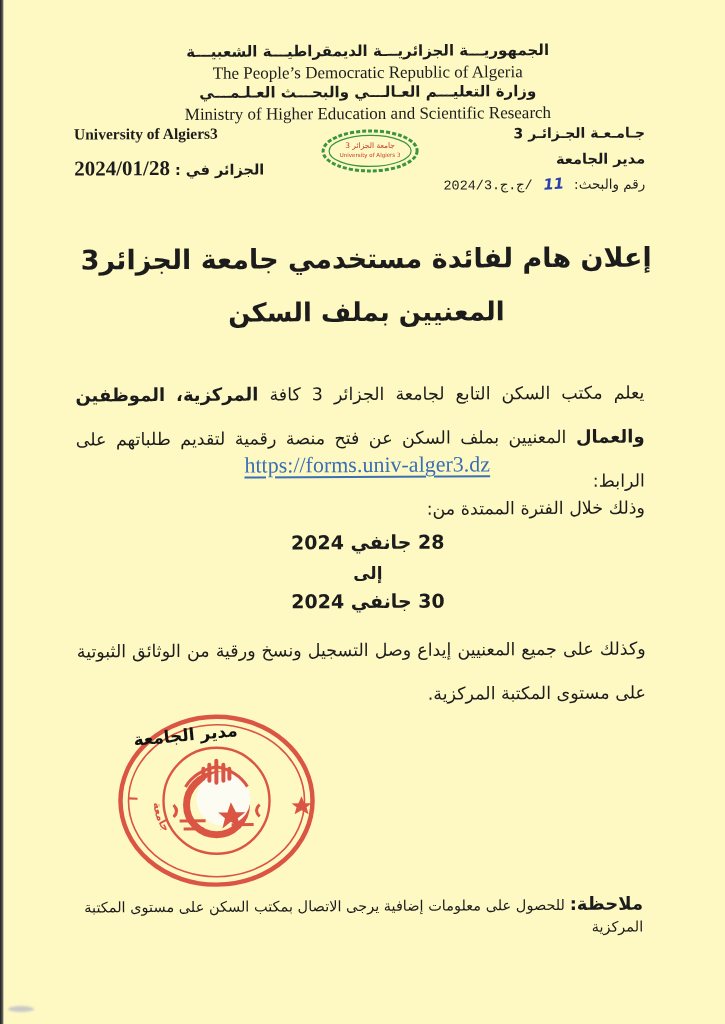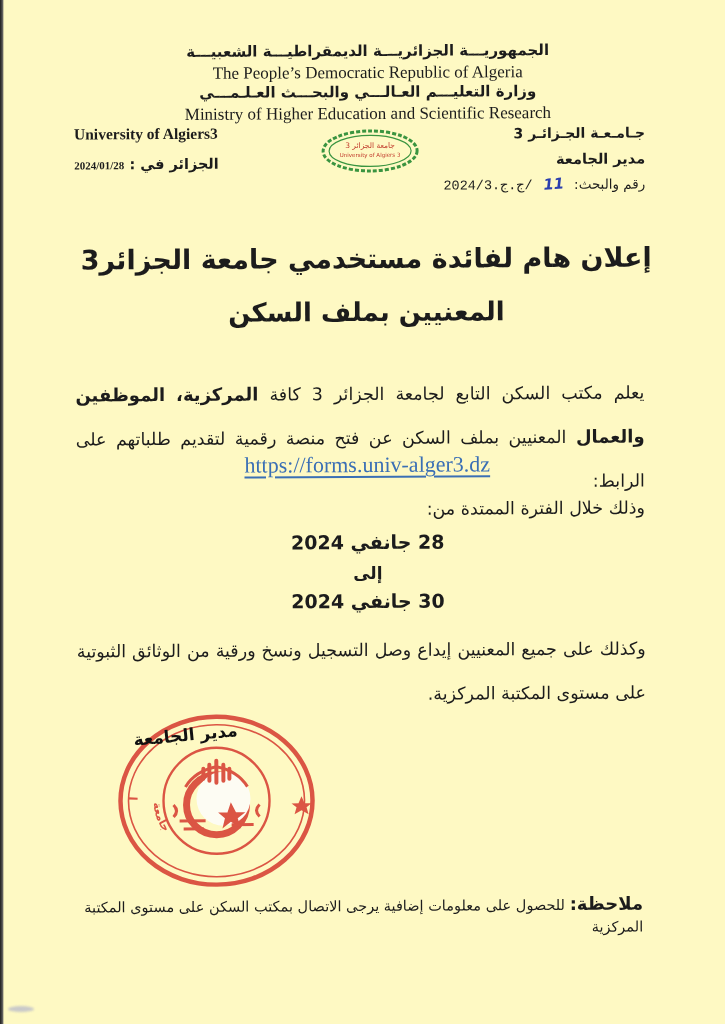--- a/index.html
+++ b/index.html
@@ -35,21 +35,21 @@
   }
   .h-ar{font-size:15px;font-weight:bold;direction:rtl;letter-spacing:0.5px;}
   .h-en{font-family:"Liberation Serif", serif;font-size:17px;margin-top:1px;}
   
   .left-block{
     position:absolute;left:76px;top:124px;
     font-family:"Liberation Serif", serif;font-weight:bold;font-size:15.5px;
   }
   .left-block .lb-line{margin-bottom:11px;}
   .left-date{direction:rtl;font-family:"DejaVu Sans", sans-serif;font-size:14.5px;font-weight:bold;margin-top:13px;}
-  .left-date .num{font-family:"Liberation Serif", serif;font-size:11px;}
+  .left-date .num{font-family:"Liberation Serif", serif;font-size:21px;}
   .right-block{
     position:absolute;right:78px;top:126px;
     direction:rtl;text-align:right;
   }
   .rb-1{font-size:14px;font-weight:bold;letter-spacing:1px;}
   .rb-2{font-size:14.5px;font-weight:bold;margin-top:10px;}
   .rb-3{font-size:13.5px;margin-top:8px;}
   .rb-3 .hand{
     color:#2b3fae;font-weight:bold;font-style:italic;font-size:15px;
     display:inline-block;transform:rotate(-4deg);padding:0 6px;

